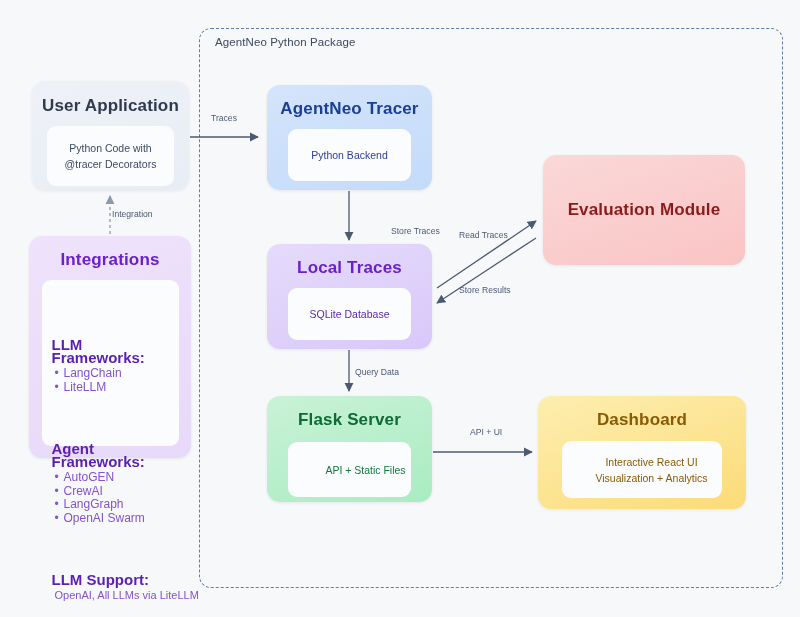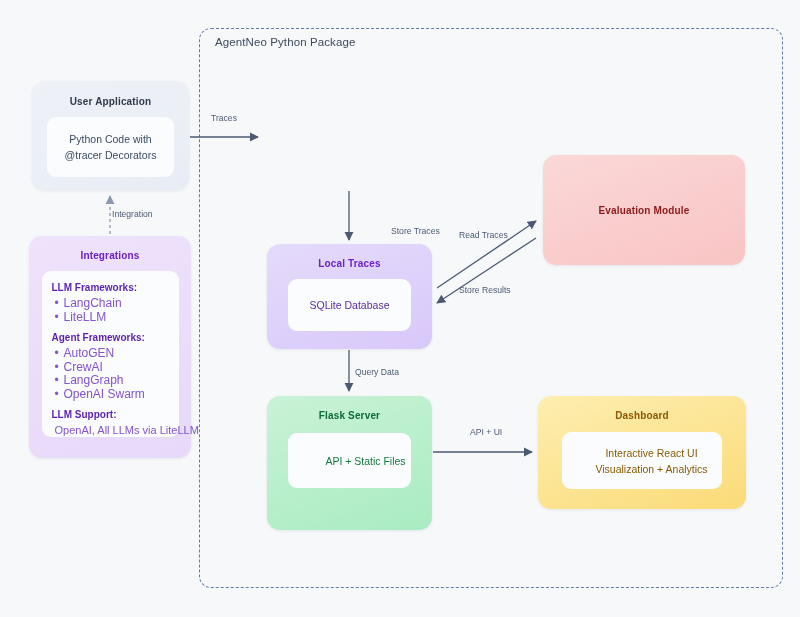--- a/index.html
+++ b/index.html
@@ -45,21 +45,21 @@
   .node {
     position: absolute;
     border-radius: 13px;
     box-sizing: border-box;
     box-shadow: 0 1px 3px rgba(40,50,70,0.09);
     display: flex;
     flex-direction: column;
     align-items: center;
   }
   .node-title {
-    font-size: 10px;
+    font-size: 17px;
     font-weight: bold;
     letter-spacing: 0.15px;
     text-align: center;
     width: 100%;
   }
   .node-inner {
     background: #fbfcfe;
     border-radius: 9px;
     box-sizing: border-box;
     display: flex;
@@ -93,22 +93,22 @@
     padding-top: 14px;
   }
   #integrations .node-title { color: #6b21c8; }
   #integrations .node-inner {
     margin-top: 10px; width: 137px; height: 166px;
     align-items: flex-start; justify-content: flex-start;
     padding: 10px 10px 0 10px; text-align: left;
   }
   .integ-group { width: 100%; }
   .integ-head {
-    font-size: 10px; font-weight: bold; color: #5b1fb3;
-    margin-bottom: 3px; line-height: 13px;
+    font-size: 15px; font-weight: bold; color: #5b1fb3;
+    margin-bottom: 3px; line-height: 13px; margin-top: 48px;
   }
   .integ-item {
     font-size: 12px; color: #8453cd; line-height: 13.5px;
     padding-left: 12px; position: relative; white-space: nowrap;
   }
   .integ-item:before {
     content: "\2022"; position: absolute; left: 3px; color: #8453cd;
   }
   .integ-note {
     font-size: 11px; color: #8453cd; line-height: 13px;
@@ -135,21 +135,21 @@
     padding-top: 14px;
   }
   #local-storage .node-title { color: #6b21c8; }
   #local-storage .node-inner {
     margin-top: 10px; width: 123px; height: 52px;
   }
   #local-storage .node-inner-line { color: #5b2ba8; }
 
   
   #flask-server {
-    left: 267px; top: 396px; width: 165px; height: 134px;
+    left: 267px; top: 396px; width: 165px; height: 106px;
     background: linear-gradient(160deg,#c9f2d6 0%,#a9ecc2 100%);
     padding-top: 14px;
   }
   #flask-server .node-title { color: #0c6b36; }
   #flask-server .node-inner {
     margin-top: 12px; width: 123px; height: 55px; padding-left: 32px;
   }
   #flask-server .node-inner-line { color: #14793f; }
 
   
@@ -258,20 +258,26 @@
       <div class="integ-gap"></div>
 
       <div class="integ-group">
         <div class="integ-head">LLM Support:</div>
         <div class="integ-note">OpenAI, All LLMs via LiteLLM</div>
       </div>
 
     </div>
   </div>
 
+  <div class="node" id="agentneo-tracer">
+    <div class="node-title">AgentNeo Tracer</div>
+    <div class="node-inner">
+      <div class="node-inner-line">Python Backend</div>
+    </div>
+  </div>
 
   <div class="node" id="local-storage">
     <div class="node-title">Local Traces</div>
     <div class="node-inner">
       <div class="node-inner-line">SQLite Database</div>
     </div>
   </div>
 
   <div class="node" id="flask-server">
     <div class="node-title">Flask Server</div>

